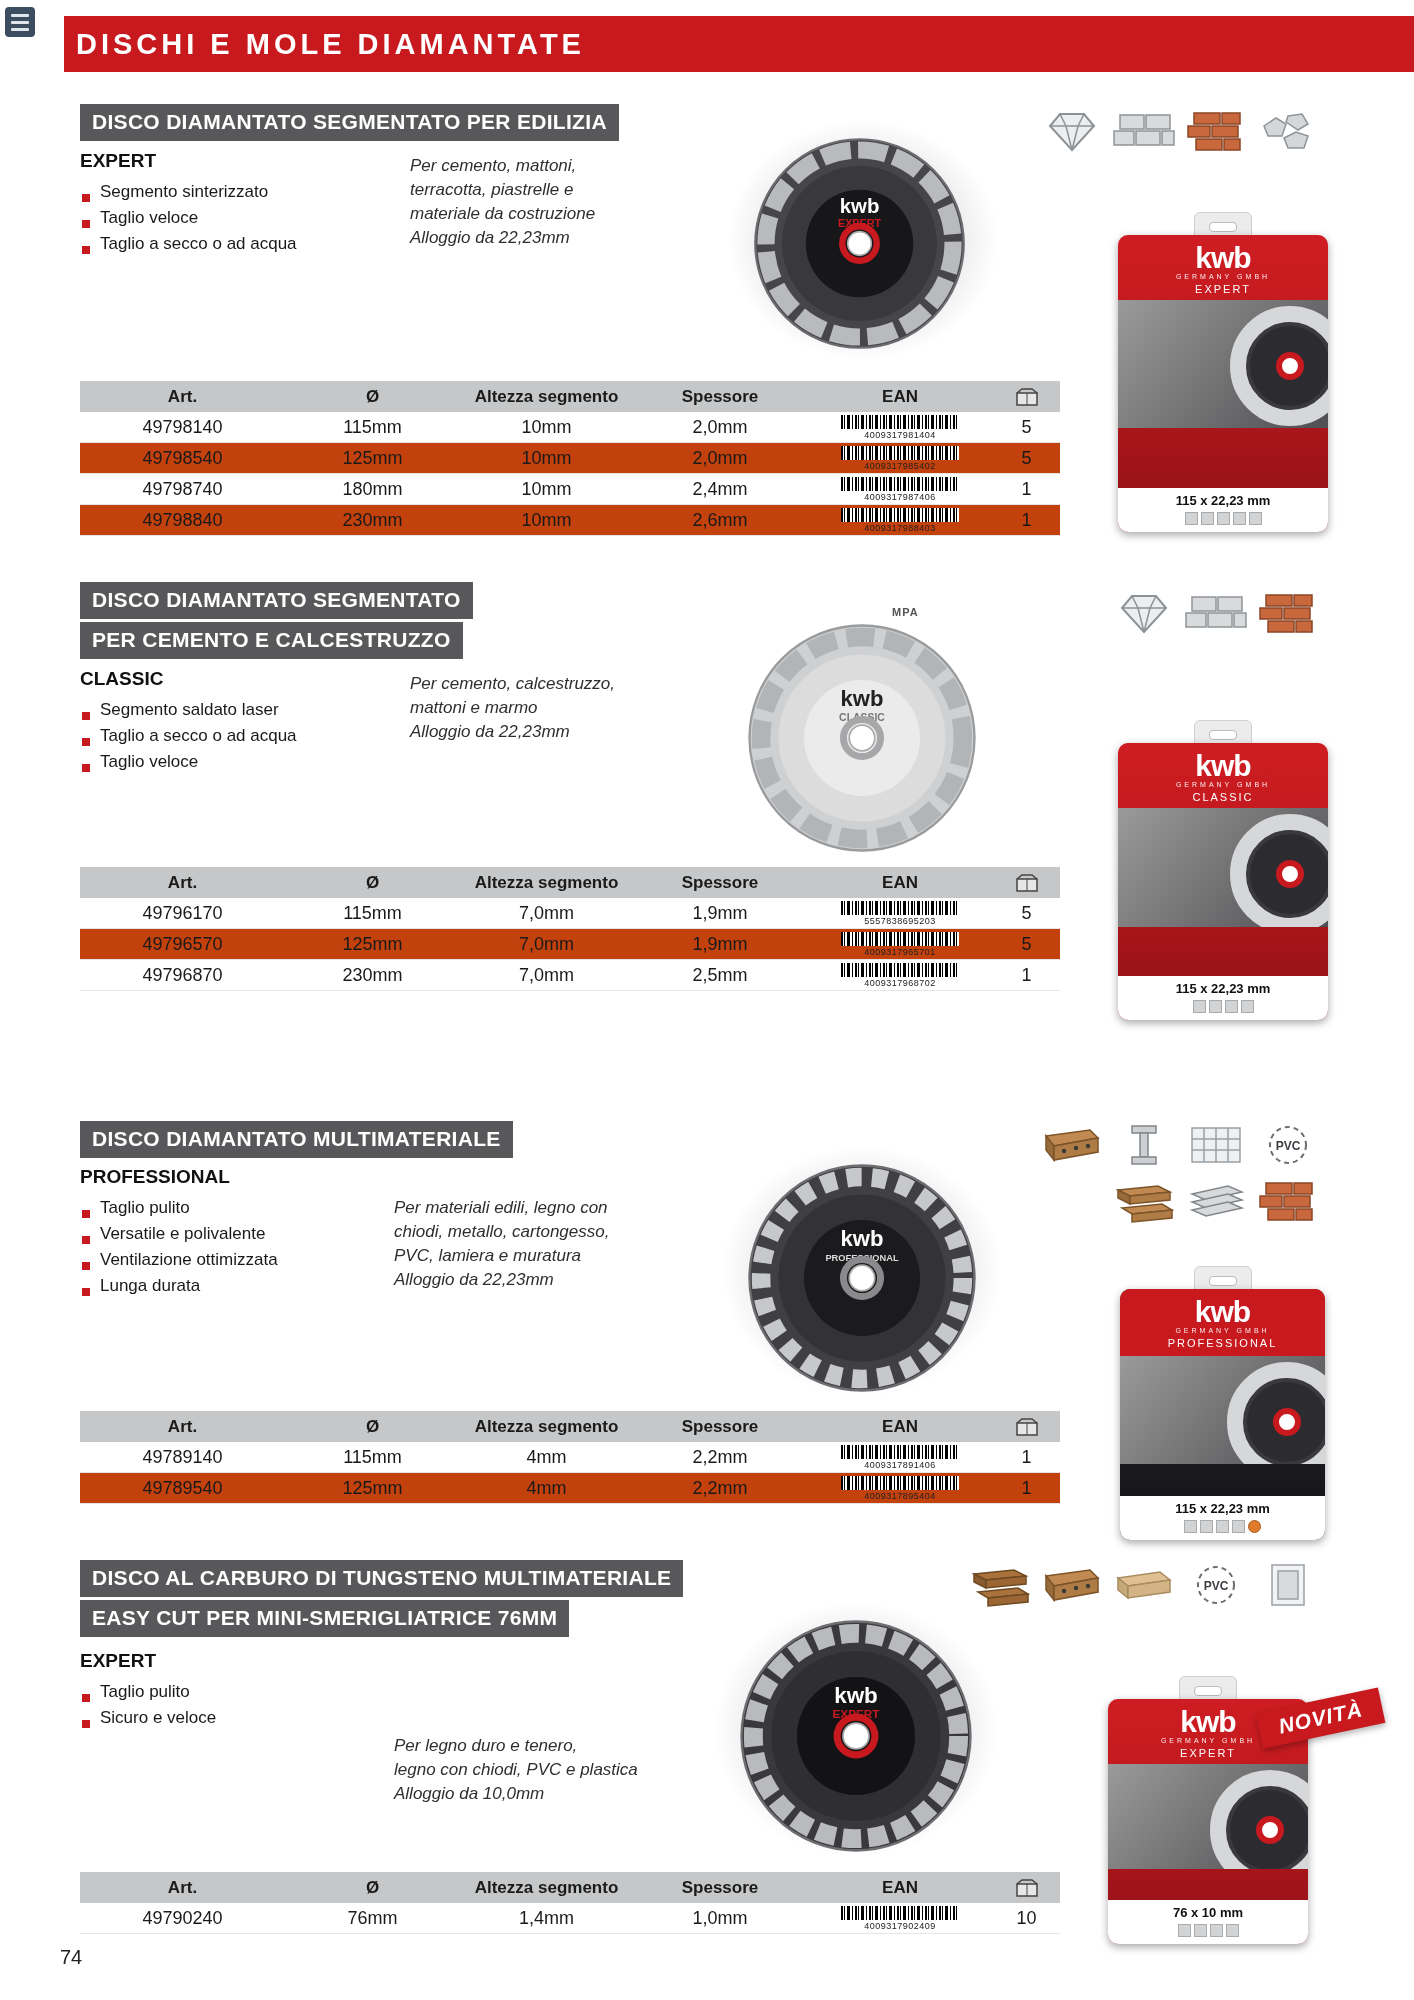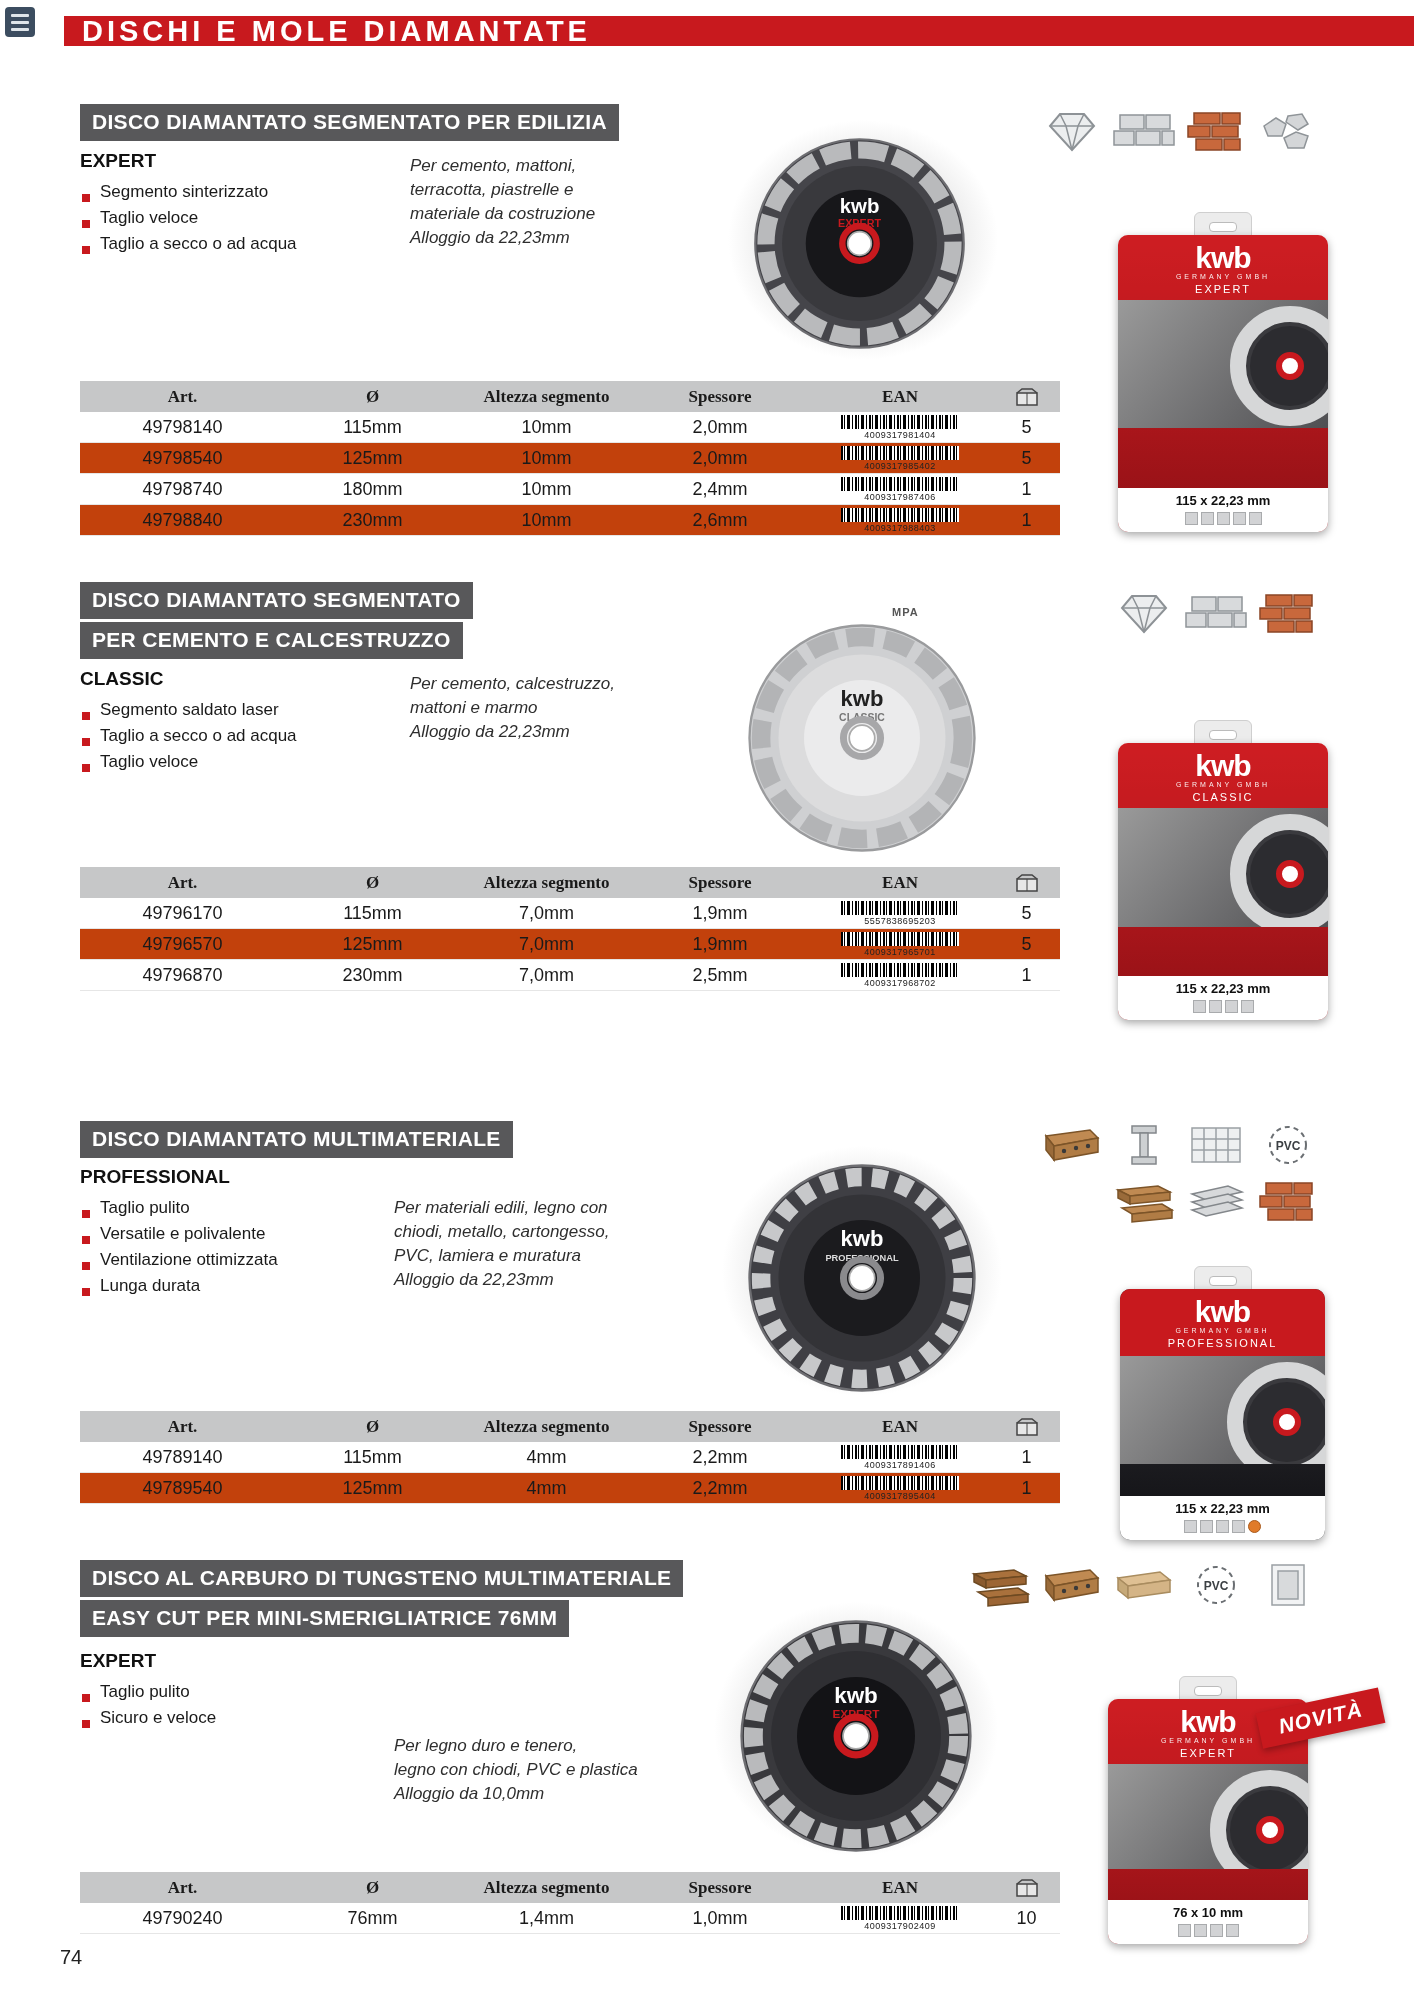--- a/index.html
+++ b/index.html
@@ -4,43 +4,43 @@
 <style>
   * { margin:0; padding:0; box-sizing:border-box; }
   html,body { background:#fff; }
   .page { position:relative; width:1414px; height:2000px; background:#fff; overflow:hidden;
           font-family:"Liberation Sans", sans-serif; color:#1a1a1a; }
 
   
   .menu-chip { position:absolute; left:5px; top:7px; width:30px; height:30px; border-radius:4px;
                background:#3c4d60; display:flex; flex-direction:column; justify-content:center; gap:4px; padding:0 6px; cursor:pointer; }
   .menu-chip i { display:block; height:3px; background:#dfe5ea; border-radius:1px; }
-  .topbar { position:absolute; left:64px; top:16px; width:1350px; height:30px; background:#c8191e;
-            display:flex; align-items:center; padding-left:18px; }
+  .topbar { position:absolute; left:64px; top:16px; width:1350px; height:56px; background:#c8191e;
+            display:flex; align-items:center; padding-left:12px; }
   .topbar-title { color:#fff; font-size:29px; font-weight:bold; letter-spacing:4px; }
 
   
   .sec-title { position:absolute; }
   .sec-title-line { display:table; background:#58585a; color:#fff; font-weight:bold; font-size:21px;
                     padding:6px 12px 7px; margin-bottom:3px; letter-spacing:.3px; }
   .grade { position:absolute; font-size:19px; font-weight:bold; color:#111; }
   .features { position:absolute; list-style:none; }
   .features li { display:flex; align-items:flex-end; margin-bottom:6px; font-size:17px; }
   .features .sq { width:8px; height:8px; background:#c8191e; margin-right:10px; flex:none; }
   .desc { position:absolute; font-style:italic; font-size:17px; line-height:24px; color:#2e2e2e; }
 
   
   .icon-strip { position:absolute; display:flex; gap:8px; }
   .mat-icon { width:64px; height:50px; }
 
   
   .ptable { position:absolute; width:980px; font-size:18px; }
   .trow { display:flex; height:31px; }
   .trow > div { display:flex; align-items:center; justify-content:center; }
-  .trow.thead { background:#c6c7c8; font-weight:bold; font-size:17px;font-family:Liberation Serif, serif; }
+  .trow.thead { background:#c6c7c8; font-weight:bold; font-size:17px; }
   .trow.alt { background:#c2410c; }
   .trow:not(.thead) { border-bottom:1px solid #e6e6e6; }
   .c-art{width:205px;} .c-d{width:175px;} .c-h{width:173px;} .c-s{width:174px;}
   .c-ean{width:186px; flex-direction:column; justify-content:center; gap:1px;}
   .c-q{width:67px;}
   .barcode { width:118px; height:14px;
     background:repeating-linear-gradient(90deg,#000 0 2px,#fff 2px 3px,#000 3px 4px,#fff 4px 6px,#000 6px 9px,#fff 9px 11px,#000 11px 12px,#fff 12px 14px); }
   .ean-num { font-size:9px; line-height:10px; letter-spacing:.5px; color:#222; }
 
   

